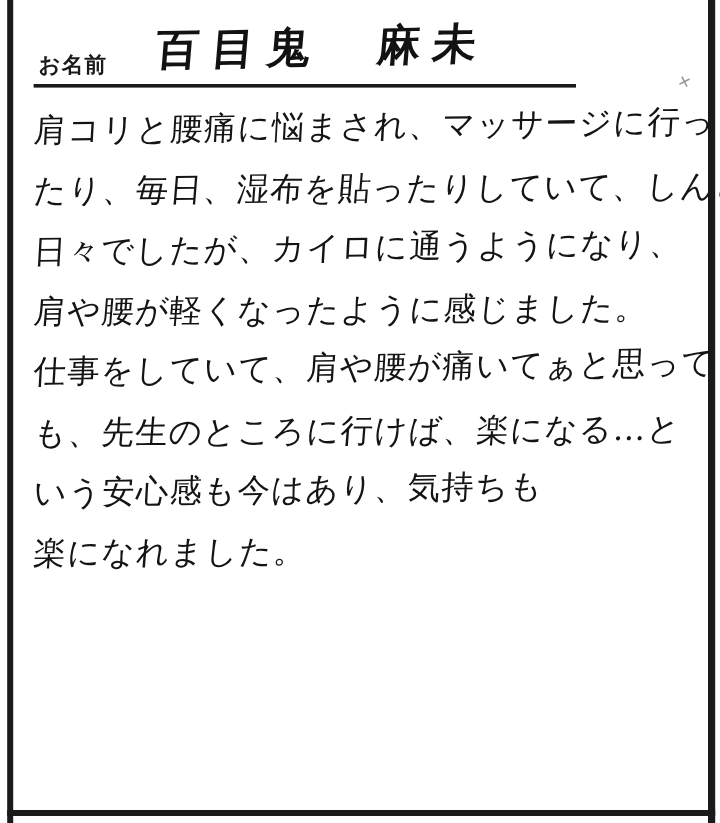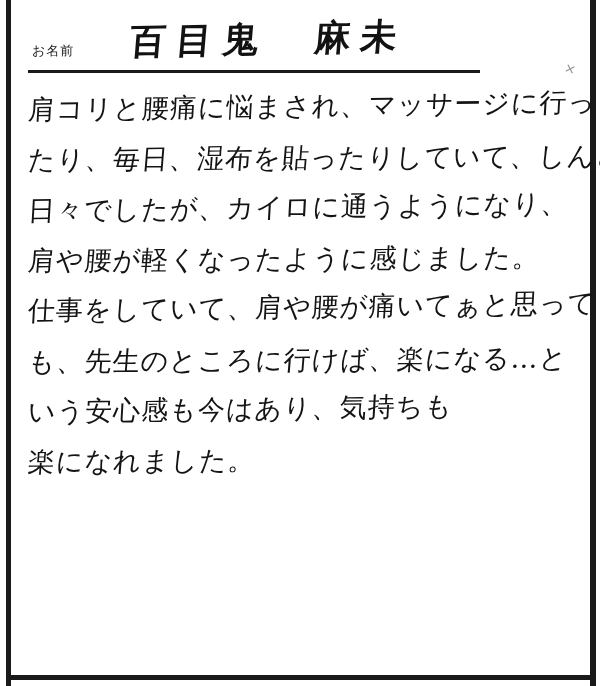--- a/index.html
+++ b/index.html
@@ -50,22 +50,22 @@
     left: 20px;
     top: 18px;
     width: 560px;
     height: 62px;
   }
   .name-label {
     position: absolute;
     left: 12px;
     top: 24px;
     font-family: "DejaVu Sans", sans-serif;
-    font-size: 13px;
-    font-weight: normal;
+    font-size: 18px;
+    font-weight: bold;
     color: #1a1a1a;
     letter-spacing: 1px;
   }
   .name-underline {
     position: absolute;
     left: 8px;
     top: 52px;
     width: 452px;
     height: 3px;
     background: #1a1a1a;

